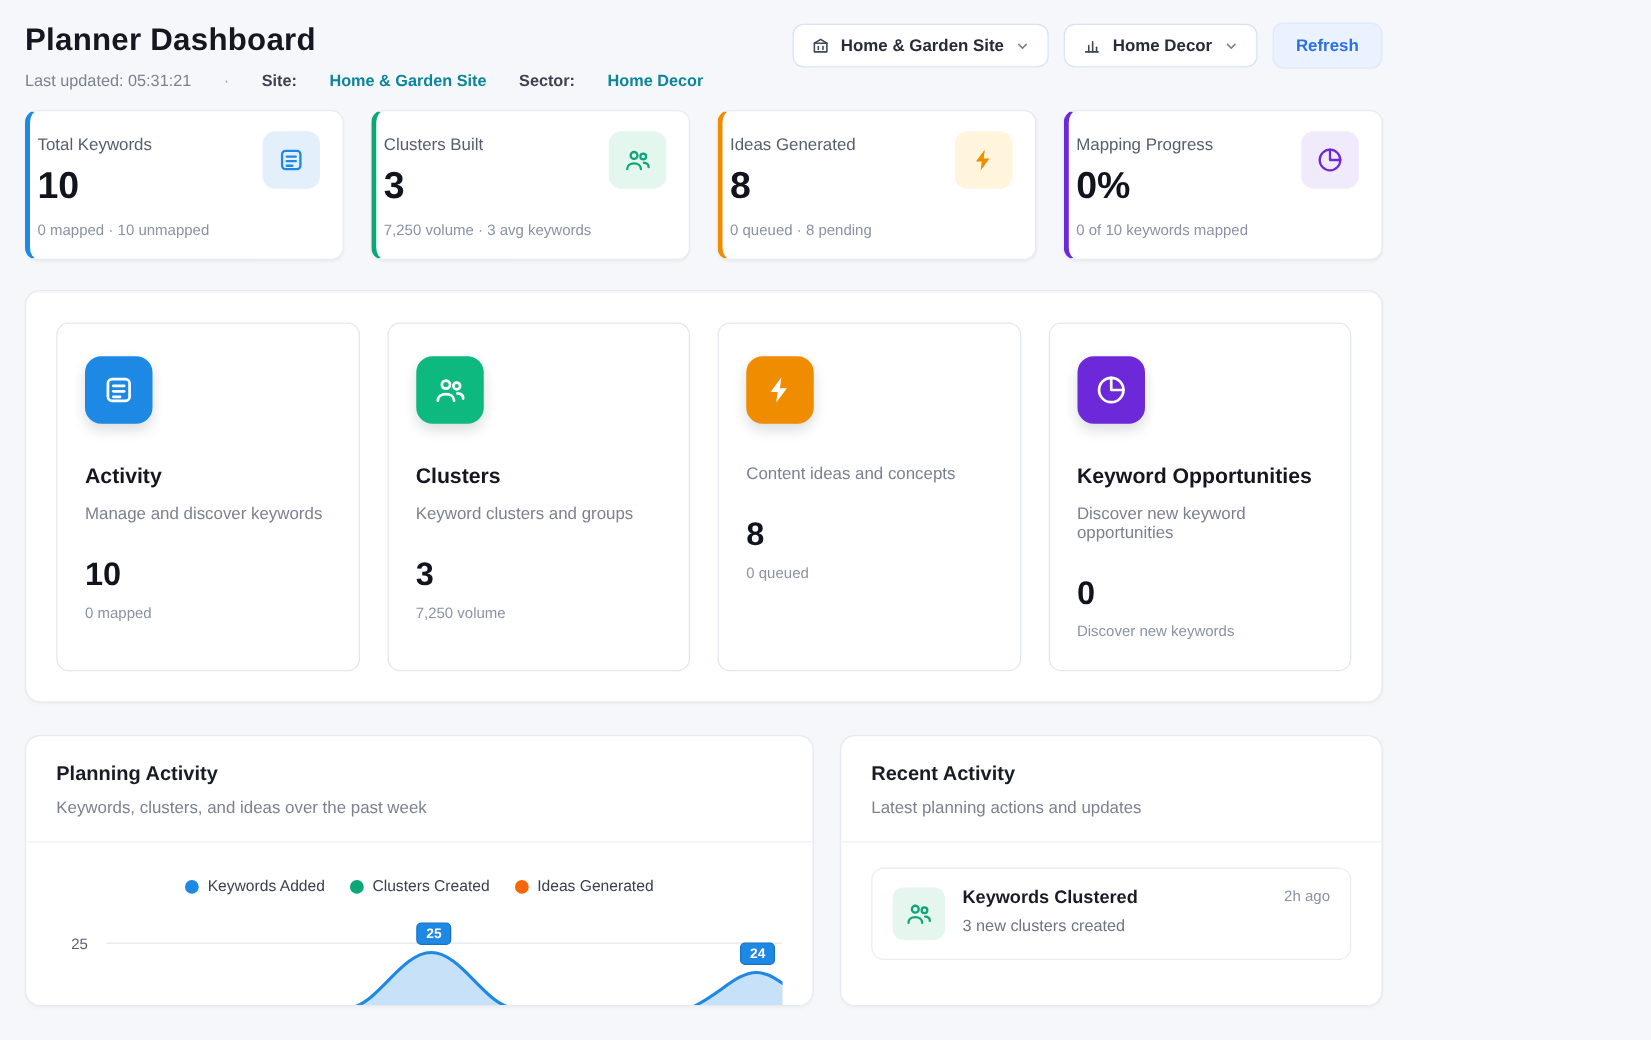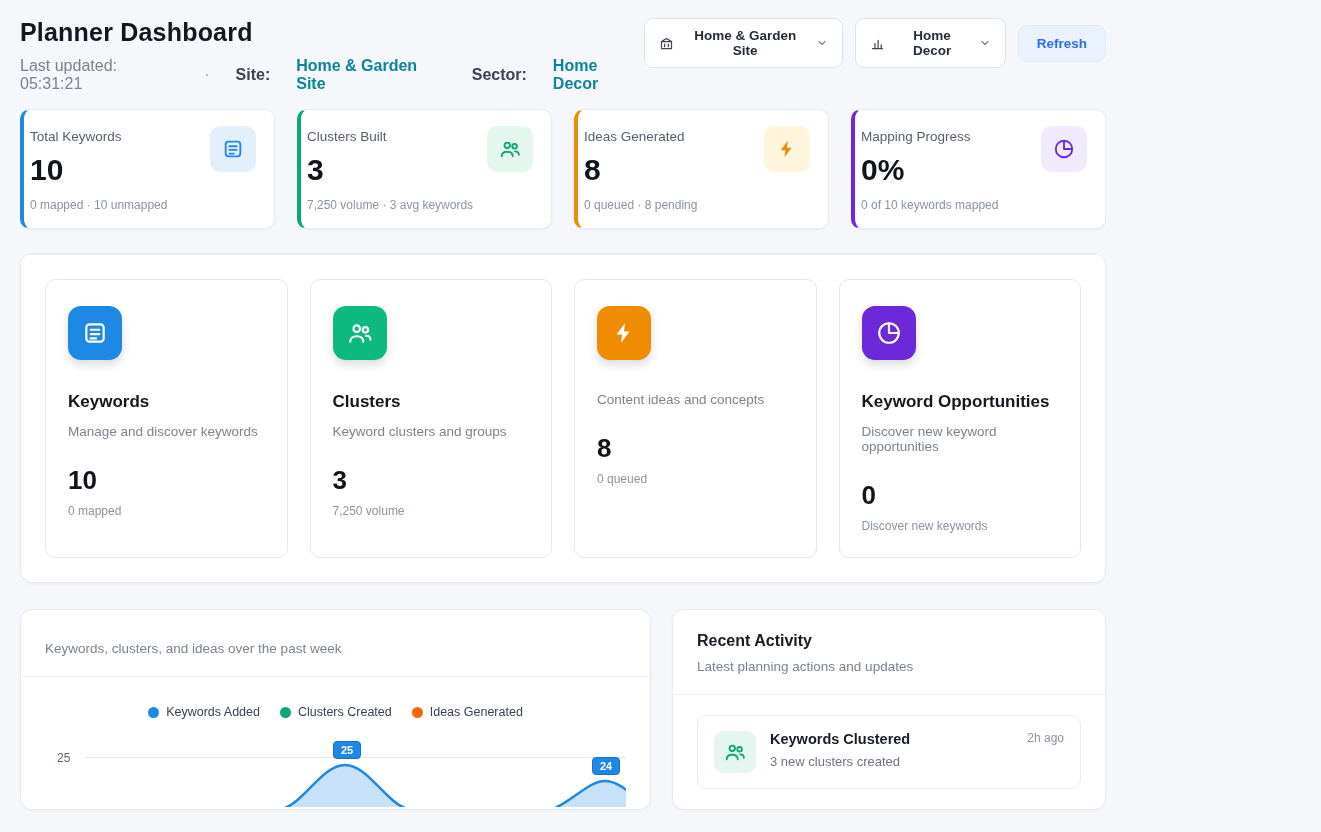--- a/index.html
+++ b/index.html
@@ -7,21 +7,21 @@
   body {
     background: #f5f7fa;
     font-family: "Liberation Sans", sans-serif;
     color: #1b1f2a;
   }
   .page { padding: 18px 16px 0 20px; width: 1122px; height: 832px; overflow: hidden; }
 
   
   .header-row { display: flex; justify-content: space-between; align-items: flex-start; }
   .page-title { font-size: 25px; font-weight: bold; color: #14171f; letter-spacing: .2px; margin-bottom: 10px; }
-  .meta { display: flex; align-items: center; gap: 26px; font-size: 16px; }
+  .meta { display: flex; align-items: center; gap: 26px; font-size: 13px; }
   .meta-muted { color: #7b828f; }
   .meta-sep { color: #9aa0ab; }
   .meta-strong { color: #3c4250; font-weight: bold; }
   .meta-link { color: #0c8599; font-weight: bold; text-decoration: none; cursor: pointer; }
   .controls { display: flex; gap: 12px; align-items: center; }
   .dropdown {
     display: flex; align-items: center; gap: 9px;
     background: #ffffff; border: 1px solid #d7e4f6; border-radius: 9px;
     padding: 9px 14px; font-size: 13.5px; font-weight: bold; color: #272c38;
     font-family: "Liberation Sans", sans-serif; cursor: pointer;
@@ -220,21 +220,21 @@
 
       <div class="module-card">
         <div class="module-icon" style="background: rgb(30, 136, 229);">
           <svg width="26" height="26" viewBox="0 0 24 24" fill="none" stroke="currentColor" stroke-width="2" stroke-linecap="round" stroke-linejoin="round">
               <rect x="4" y="4" width="16" height="16" rx="3"></rect>
               <line x1="8" y1="9" x2="16" y2="9"></line>
               <line x1="8" y1="13" x2="16" y2="13"></line>
               <line x1="8" y1="17" x2="13" y2="17"></line>
             </svg>
         </div>
-        <div class="module-title">Keywords</div>
+        <div class="module-title">Activity</div>
         <div class="module-desc">Manage and discover keywords</div>
         <div class="module-value">10</div>
         <div class="module-caption">0 mapped</div>
       </div>
 
       <div class="module-card">
         <div class="module-icon" style="background: rgb(13, 185, 127);">
           <svg width="26" height="26" viewBox="0 0 24 24" fill="none" stroke="currentColor" stroke-width="2" stroke-linecap="round" stroke-linejoin="round">
               <circle cx="9" cy="8" r="3"></circle>
               <path d="M3 20c0-3.3 2.7-5 6-5s6 1.7 6 5"></path>
@@ -272,20 +272,21 @@
         <div class="module-caption">Discover new keywords</div>
       </div>
 
     </div>
   </section>
 
   <div class="bottom-grid">
 
     <section class="panel">
       <div class="panel-head">
+        <div class="panel-title">Planning Activity</div>
         <div class="panel-subtitle">Keywords, clusters, and ideas over the past week</div>
       </div>
       <div class="divider"></div>
       <div class="chart-body">
         <div class="legend">
           <div class="legend-item">
             <span class="legend-dot" style="background: rgb(30, 136, 229);"></span>
             <span>Keywords Added</span>
           </div>
           <div class="legend-item">

